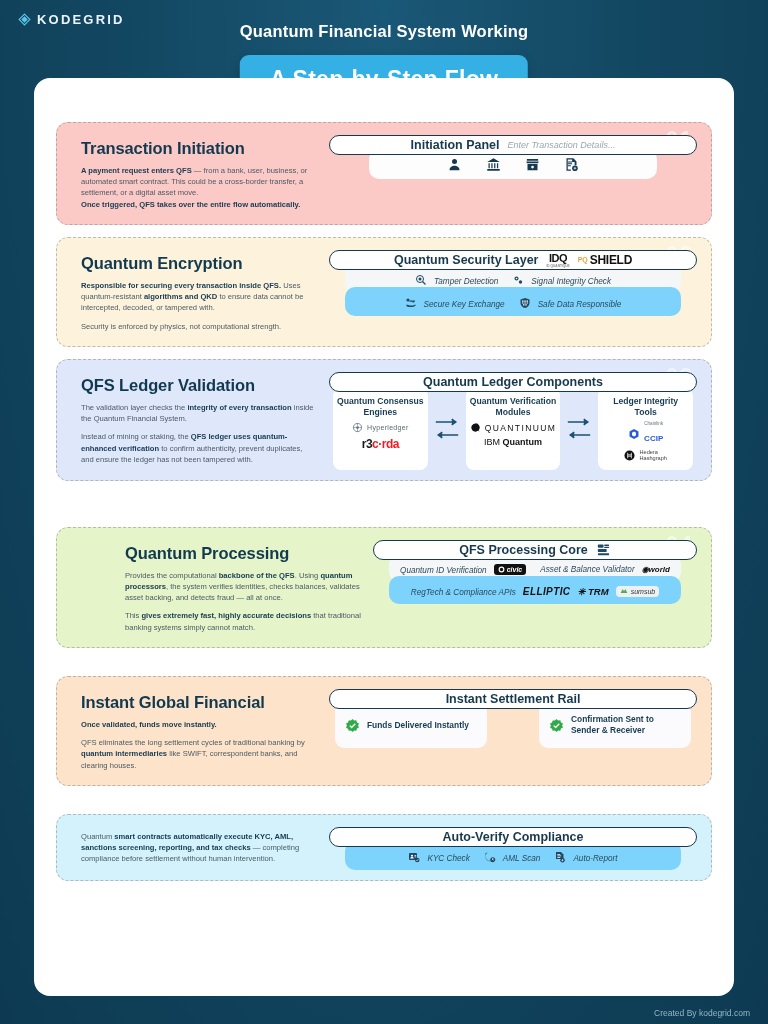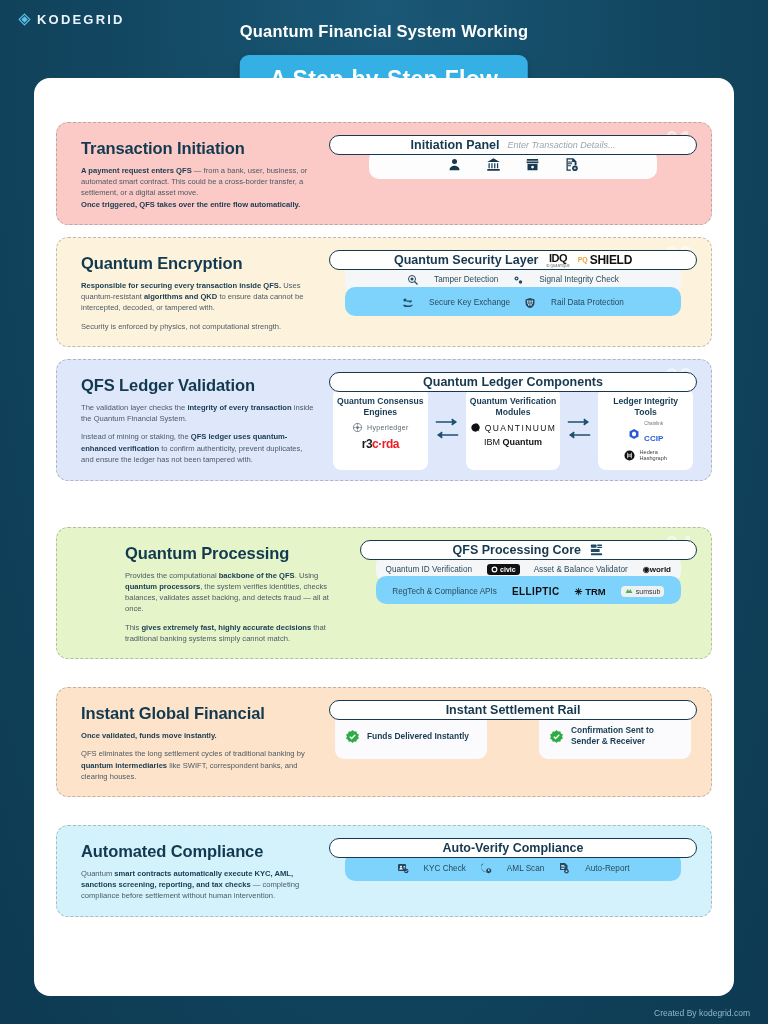--- a/index.html
+++ b/index.html
@@ -91,22 +91,22 @@
 
   .subpanel {
     background: #fbfbfd; border-radius: 10px;
     margin: -6px 16px 0; padding: 10px 10px 7px;
     display: flex; align-items: center; justify-content: center;
     gap: 14px; position: relative; z-index: 2;
   }
   .subpanel.violet { background: #7dd3fc; }
   .subpanel.grey   { background: #f5f6f8; }
   .chip {
-    display: flex; align-items: center; gap: 15px;
-    font-size: 8.2px; color: #2a4a5e; white-space: nowrap;
+    display: flex; align-items: flex-end; gap: 7px;
+    font-size: 8.2px; color: #2a4a5e; white-space: nowrap; font-style: italic;
   }
   .ico { width: 12px; height: 12px; flex: none; color: #1f4a66; }
   .ico.lg { width: 15px; height: 15px; }
 
   
   .icon-strip {
     background: #fdfdfe; border-radius: 10px; margin: -6px 40px 0;
     height: 30px; display: flex; align-items: center; justify-content: center;
     gap: 24px; position: relative; z-index: 2;
   }
@@ -272,21 +272,21 @@
               <path d="M9 7h11v2.4h-2.6v2.2h-2.2V9.4H9z"></path>
               <path d="M3 15c3 0 4 2 7 2h6l5-2v2.4l-5 2.6H9c-3 0-4-1.6-6-1.6z"></path>
             </svg>
           <span>Secure Key Exchange</span>
         </span>
         <span class="chip">
           <svg class="ico" viewBox="0 0 24 24" fill="currentColor">
               <path d="M12 2 3 5v7c0 5.5 4 9 9 10 5-1 9-4.5 9-10V5z"></path>
               <path d="M6 7h3v2.4H6zm4.5 0h3v2.4h-3zM15 7h3v2.4h-3zM6 10.8h3v2.4H6zm4.5 0h3v2.4h-3zm4.5 0h3v2.4h-3zM8 14.6h3V17H8zm4.5 0h3V17h-3z" fill="#fff"></path>
             </svg>
-          <span>Rail Data Protection</span>
+          <span>Safe Data Responsible</span>
         </span>
       </div>
     </div>
   </div>
 
   <div class="spacer"></div>
 
   <div class="step" id="s3" style="background: rgb(223, 231, 250);">
     <div class="step-num">03</div>
     <div class="left-col">
@@ -443,21 +443,20 @@
         </div>
       </div>
     </div>
   </div>
 
   <div class="spacer" style="height:28px"></div>
 
   <div class="step" id="s6" style="background: rgb(211, 242, 251);">
 
     <div class="left-col">
-      <div class="step-title">Automated Compliance</div>
       <div class="step-body">
           <p>Quantum <b>smart contracts automatically execute KYC, AML, sanctions screening, reporting, and tax checks</b> — completing compliance before settlement without human intervention.</p>
         </div>
     </div>
     <div class="right-col">
       <div class="pill">
         <span>Auto-Verify Compliance</span>
       </div>
       <div class="subpanel violet">
         <span class="chip">

